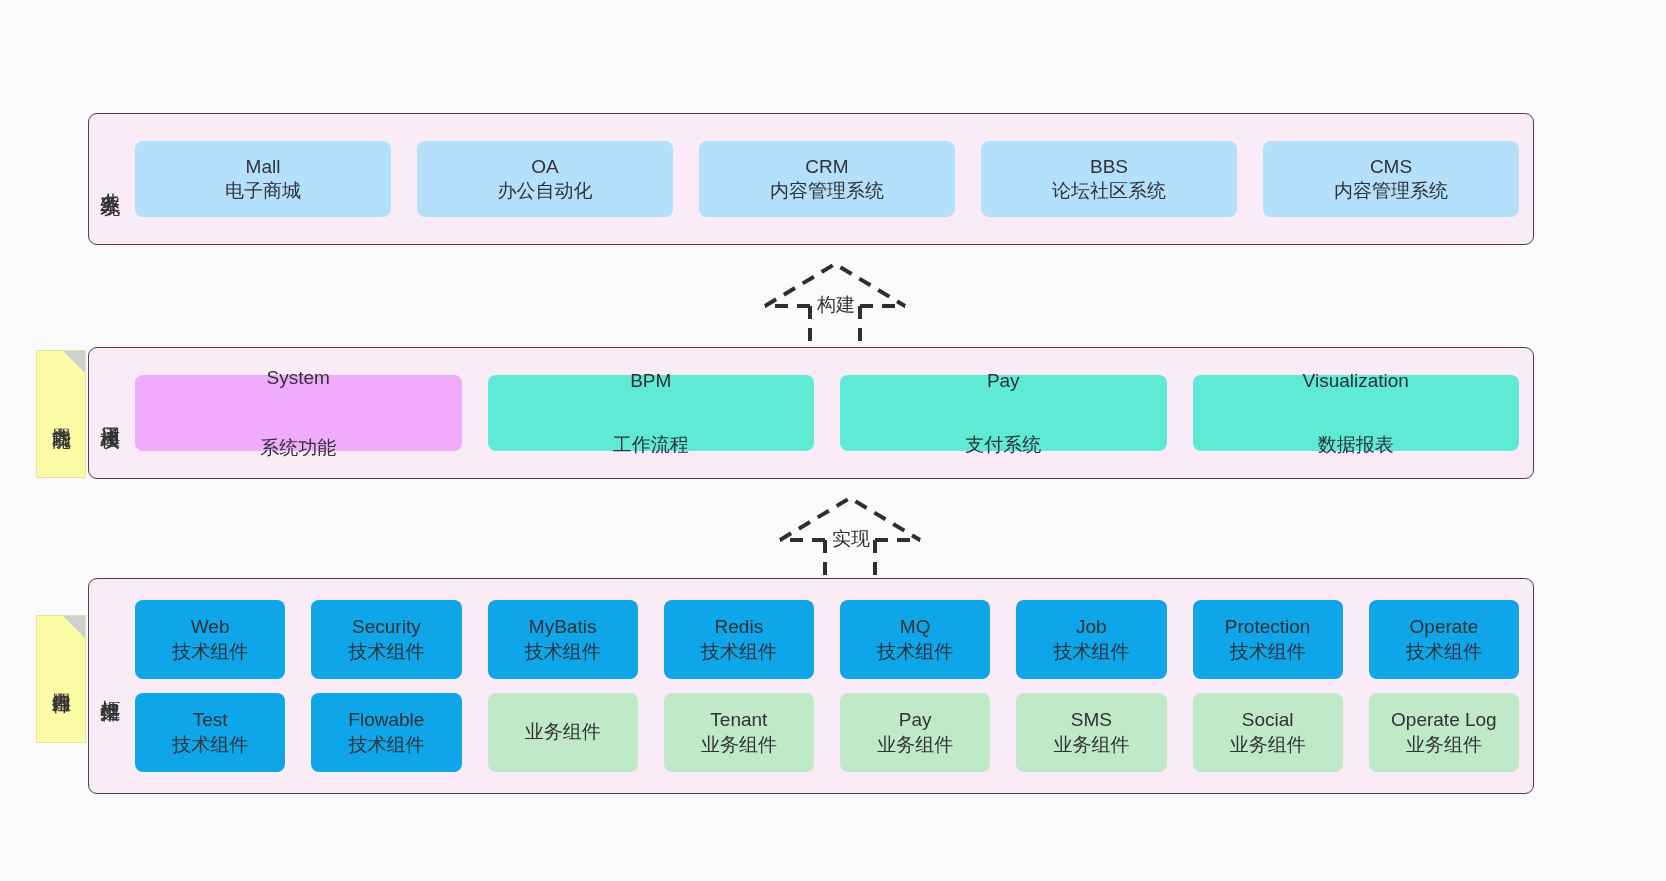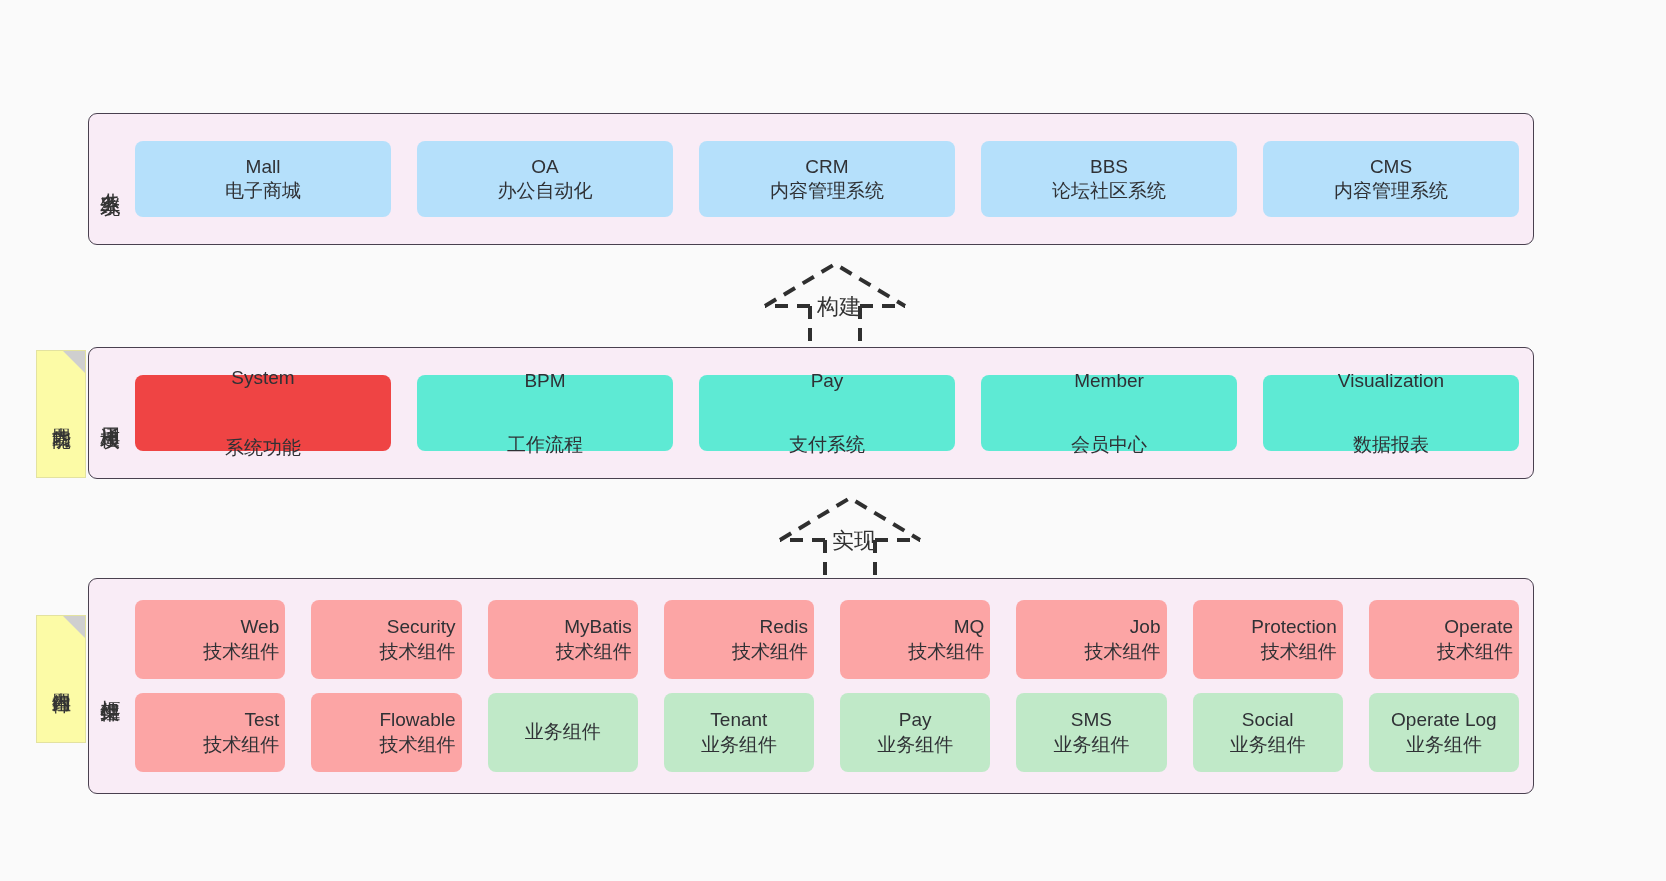--- a/index.html
+++ b/index.html
@@ -70,31 +70,31 @@
     box-sizing: border-box;
     border-radius: 8px;
     display: flex;
     flex-direction: column;
     align-items: center;
     justify-content: center;
     text-align: center;
     font-size: 19px;
     line-height: 1.28;
     color: #2f3135;
-    padding: 4px 6px;
+    padding: 4px 12px;
     min-width: 0;
   }
   .card .card-title { display: block; }
   .card .card-sub { display: block; }
 
   
   .c-blue        { background: #b5e0fb; }
-  .c-red         { background: #ef4444; gap: 45px; }
+  .c-red         { background: #f0abfc; gap: 45px; }
   .c-pink        { background: #5eead4; gap: 40px; }
-  .c-green       { background: #fca5a5; align-items: flex-end; }
+  .c-green       { background: #0ea5e9; }
   .c-green-light { background: #c0e9c8; }
 
   
   #layer-business { left: 88px;  top: 113px; width: 1446px; height: 132px; }
   #layer-modules  { left: 88px;  top: 347px; width: 1446px; height: 132px; }
   #layer-frame    { left: 88px;  top: 578px; width: 1446px; height: 216px; }
 
   #layer-business .card,
   #layer-modules .card { height: 76px; }
   #layer-frame .card   { height: 79px; }
@@ -126,21 +126,21 @@
     border-style: solid;
     border-color: transparent #cfcfcf transparent transparent;
   }
   #note-builtin-features   { left: 36px; top: 350px; width: 50px; height: 128px; }
   #note-builtin-components { left: 36px; top: 615px; width: 50px; height: 128px; }
 
   
   .arrow-group { position: absolute; }
   .arrow-label {
     position: absolute;
-    font-size: 22px;
+    font-size: 19px;
     color: #333333;
     white-space: nowrap;
     user-select: none;
     background: transparent;
   }
   #arrow-build  { left: 755px; top: 258px; width: 160px; height: 90px; }
   #arrow-impl   { left: 770px; top: 492px; width: 160px; height: 90px; }
   #arrow-build .arrow-label  { left: 62px; top: 34px; }
   #arrow-impl  .arrow-label  { left: 62px; top: 34px; }
 </style>
@@ -199,24 +199,20 @@
         </div>
         <div class="card c-pink">
           <span class="card-title">BPM</span>
           <span class="card-sub">工作流程</span>
         </div>
         <div class="card c-pink">
           <span class="card-title">Pay</span>
           <span class="card-sub">支付系统</span>
         </div>
         <div class="card c-pink">
-          <span class="card-title">Member</span>
-          <span class="card-sub">会员中心</span>
-        </div>
-        <div class="card c-pink">
           <span class="card-title">Visualization</span>
           <span class="card-sub">数据报表</span>
         </div>
       </div>
     </div>
   </div>
 
   <div class="arrow-group" id="arrow-impl">
     <svg width="160" height="90" viewBox="0 0 160 90">
       <path d="M 10 48 L 80 6 L 150 48" fill="none" stroke="#2f2f2f" stroke-width="4" stroke-dasharray="13,9" stroke-linecap="butt"></path>

